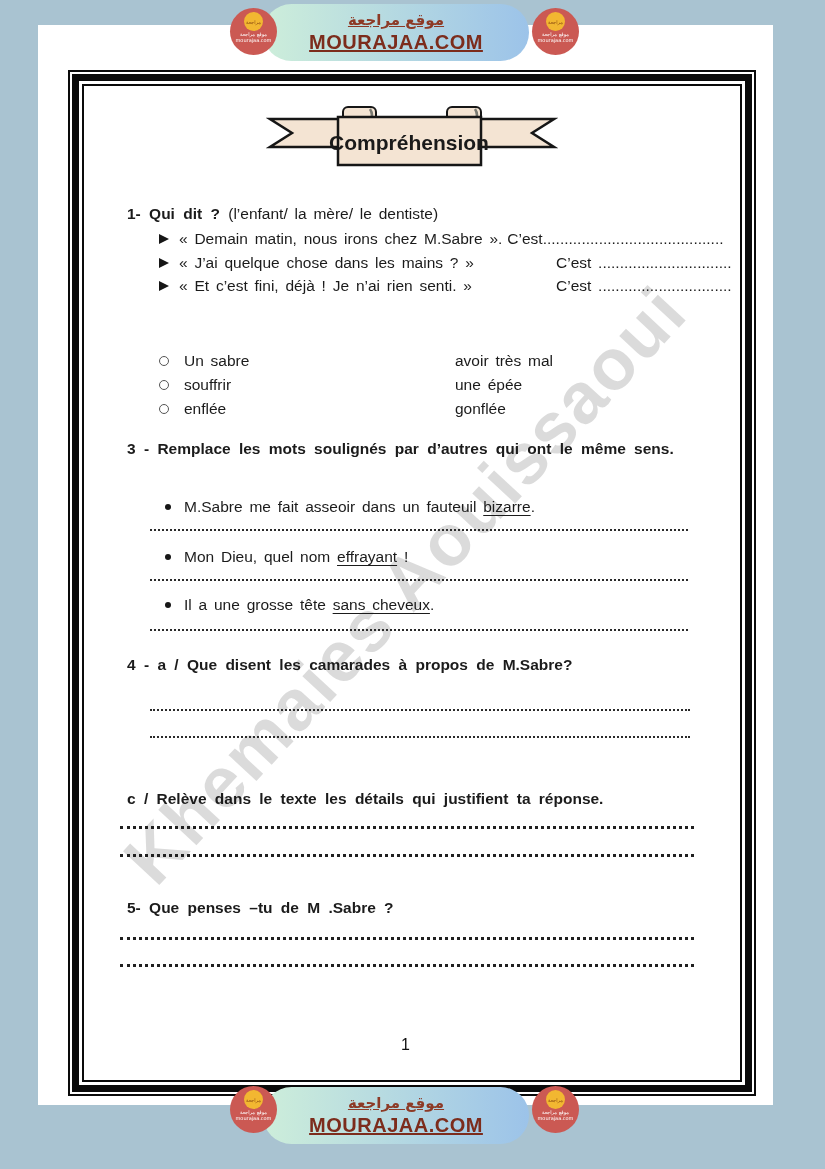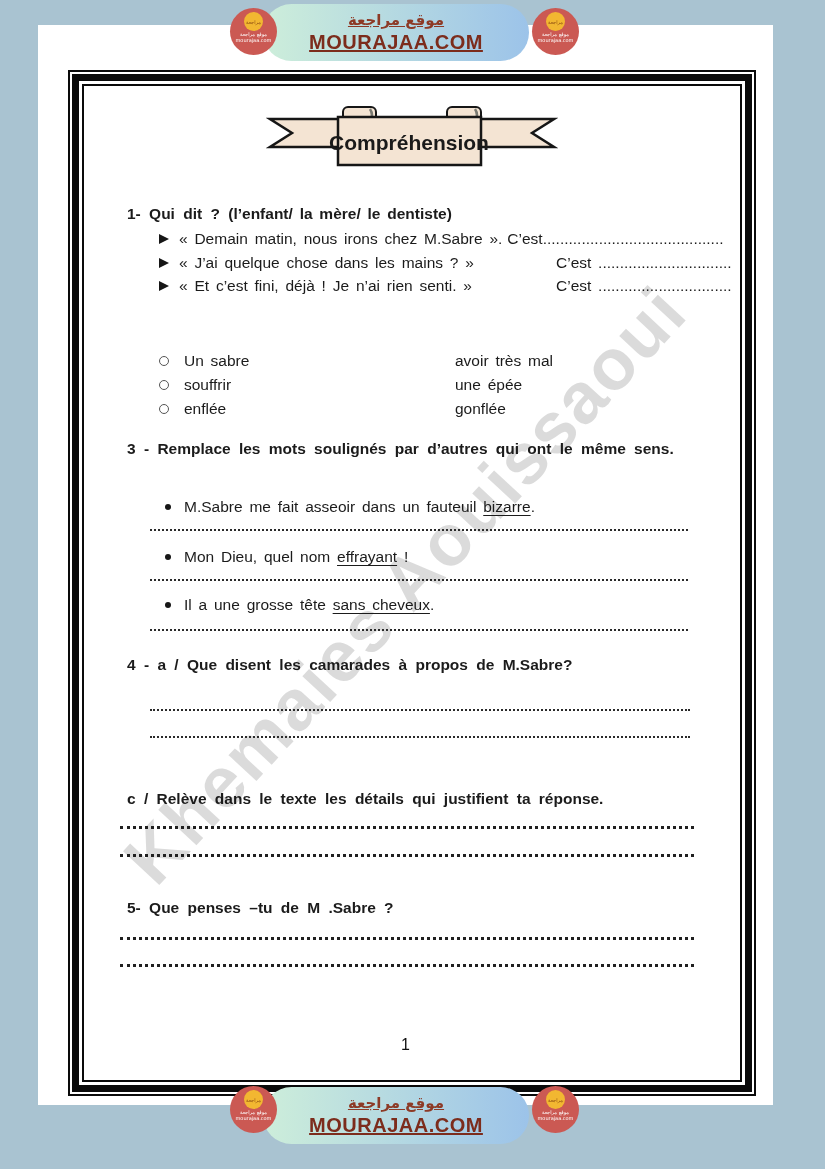--- a/index.html
+++ b/index.html
@@ -82,21 +82,21 @@
       <rect x="77" y="5" width="33" height="16" rx="5" fill="#f4e4d3" stroke="#161616" stroke-width="2"></rect>
       <rect x="181" y="5" width="34" height="16" rx="5" fill="#f4e4d3" stroke="#161616" stroke-width="2"></rect>
       <path d="M104 7 q4 6 0 13" fill="none" stroke="#7a7a72" stroke-width="2.5"></path>
       <path d="M209 7 q4 6 0 13" fill="none" stroke="#7a7a72" stroke-width="2.5"></path>
       <rect x="72" y="15" width="143" height="48" fill="#f4e4d3" stroke="#161616" stroke-width="2.5"></rect>
       <text x="143" y="48" text-anchor="middle" font-family="Liberation Sans, sans-serif" font-size="21" font-weight="bold" fill="#1a1a1a">Compréhension</text>
     </svg>
 
     <div class="abs h" style="left:127px;top:205px;width:578px;">
       <span>1- Qui dit ?</span>
-      <span class="b" style="font-weight:bold;">(l’enfant/ la mère/ le dentiste)</span>
+      <span class="b" style="font-weight:normal;">(l’enfant/ la mère/ le dentiste)</span>
     </div>
 
     <div class="abs row b" style="left:127px;top:230px;width:573px;">
       <span class="arr"></span>
       <span>« Demain matin, nous irons chez M.Sabre ».</span>
       <span class="fill" style="margin-left:5px;">C’est..........................................</span>
     </div>
     <div class="abs row b" style="left:127px;top:254px;width:573px;">
       <span class="arr"></span>
       <span class="fill">« J’ai quelque chose dans les mains ? »</span>

